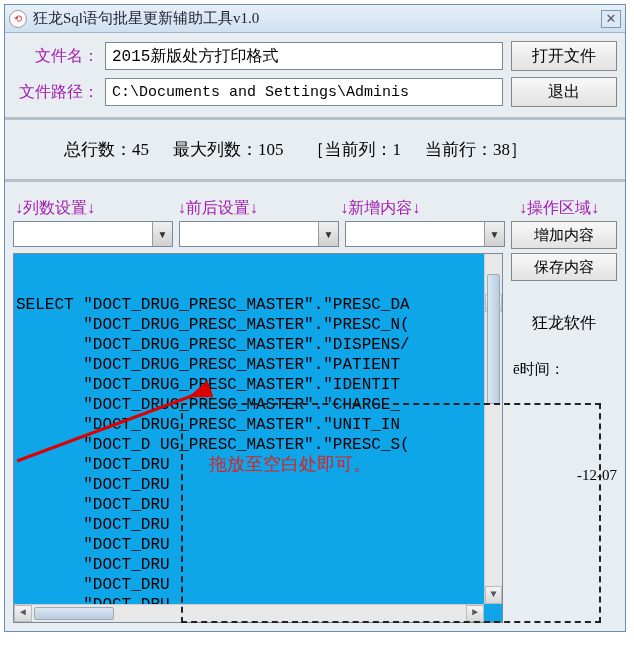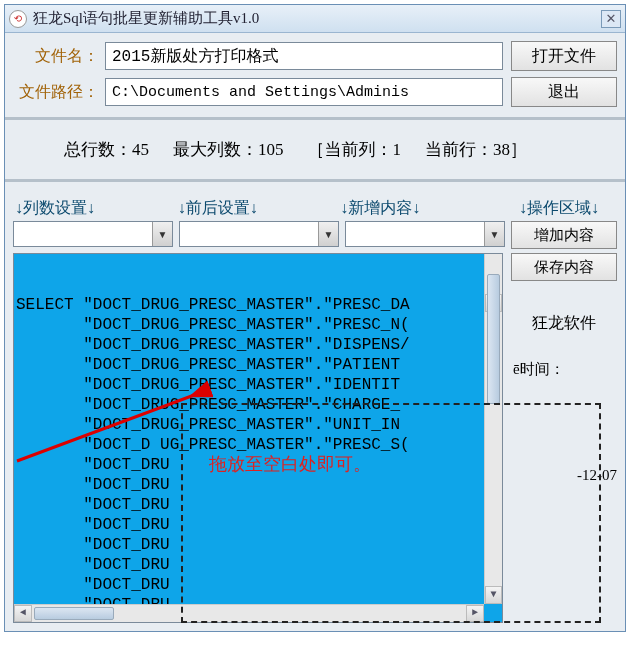--- a/index.html
+++ b/index.html
@@ -51,21 +51,21 @@
   }
   .row {
     display: flex;
     align-items: center;
     margin-bottom: 6px;
   }
   .lbl {
     width: 92px;
     text-align: right;
     font-size: 16px;
-    color: #a16207;
+    color: #a21caf;
     padding-right: 6px;
   }
   .txtin {
     flex: 1;
     height: 28px;
     border: 1px solid #7a8a9a;
     background: #fff;
     font-family: "Courier New", monospace;
     font-size: 16px;
     padding: 4px 6px;
@@ -87,21 +87,21 @@
     padding: 8px 4px;
     letter-spacing: 0;
     display: flex;
     gap: 24px;
     margin-left: 47px;
   }
   
   .headers {
     display: flex;
     font-size: 16px;
-    color: #0c4a6e;
+    color: #a21caf;
     padding: 6px 2px 2px 2px;
     align-items: flex-end;
   }
   .headers > div {
     flex: 1;
   }
   .headers > div.last { flex: 0 0 112px; text-align: center; }
   .drops {
     display: flex;
     gap: 6px;

